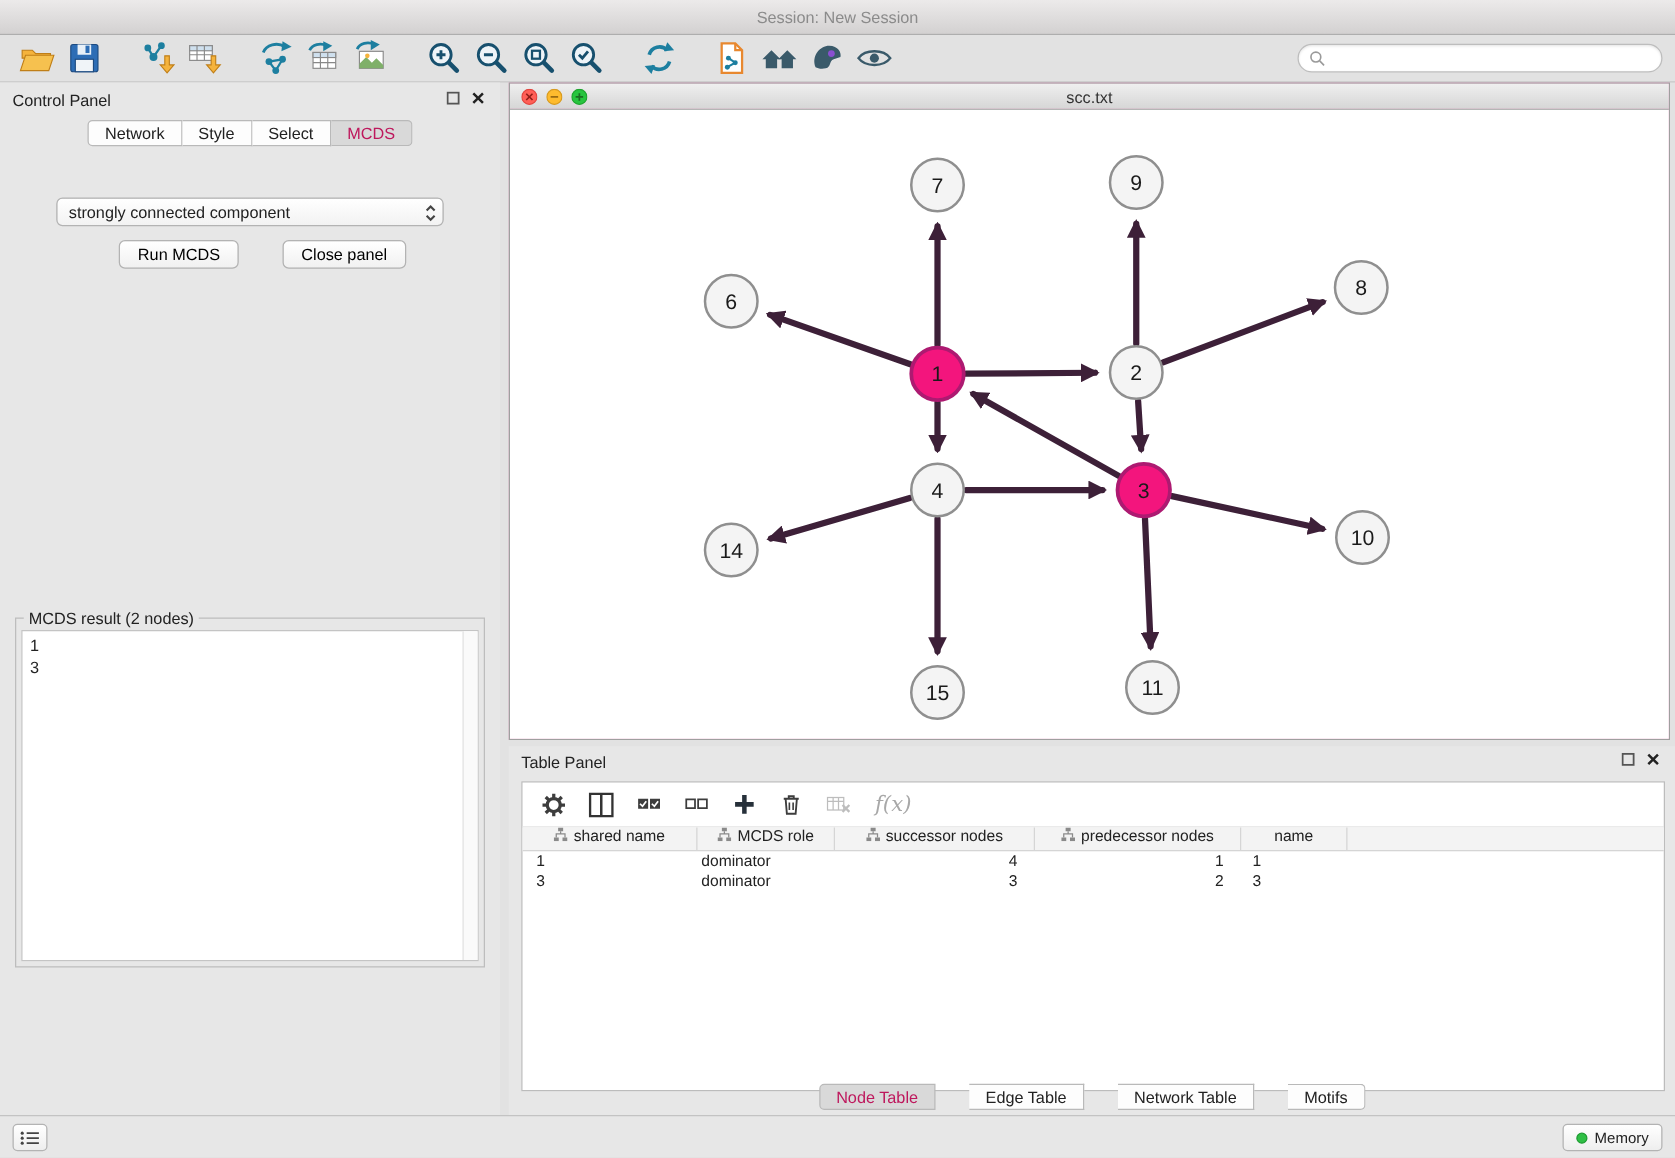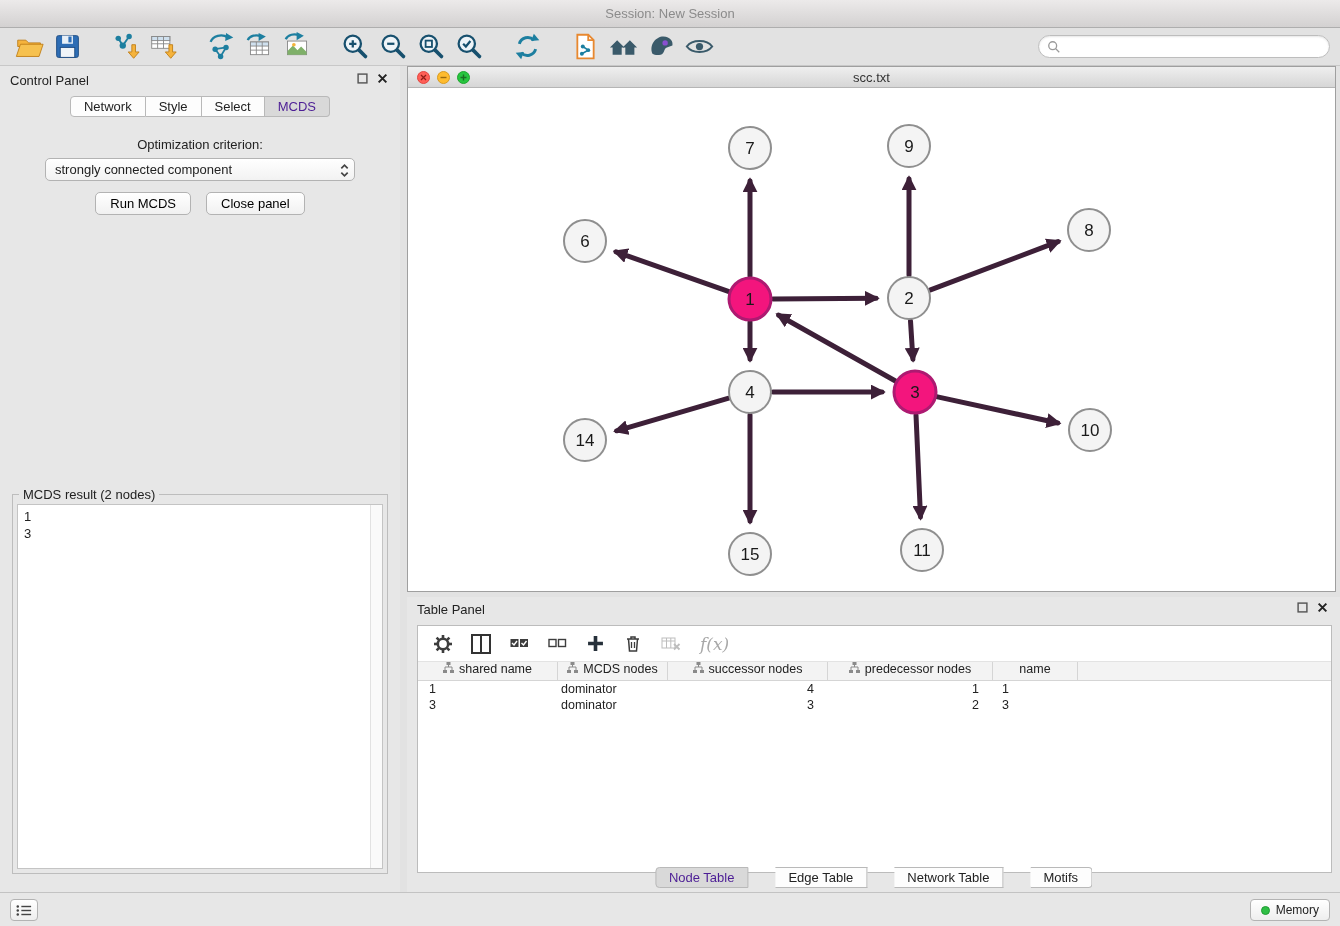--- a/index.html
+++ b/index.html
@@ -24,38 +24,38 @@
     box-shadow:inset 0 1px 2px rgba(0,0,0,0.10); }
   .searchbox svg { width:14px; height:14px; margin-right:5px; flex:none; }
   .searchbox input { border:none; outline:none; flex:1; font-size:13px; font-family:"Liberation Sans",sans-serif; background:transparent; }
 
   
   .seg { display:flex;align-items:flex-end; }
   .seg-tab { height:21px; line-height:19px; padding:0 13px; background:#fdfdfd; border:1px solid #b9b9b9;
     border-left:none; font-size:13px; color:#222; }
   .seg-tab.first { border-left:1px solid #b9b9b9; border-radius:4px 0 0 4px; }
   .seg-tab.last { border-radius:0 4px 4px 0; }
-  .seg-tab.disabled { background:#d9d9d9; color:#4c1d95; }
+  .seg-tab.disabled { background:#d9d9d9; color:#be185d; }
 
   
   .control-panel { position:absolute; left:0; top:66px; width:400px; height:826px; background:#e7e7e7; }
   .cp-title { position:absolute; left:10px; top:7px; font-size:13px; color:#222; }
   .cp-winbtns { position:absolute; right:12px; top:7px; display:flex; gap:9px; align-items:center; }
   .cp-winbtns svg { width:11px; height:11px; display:block; }
   .cp-tabs { position:absolute; left:0; top:30px; width:100%; display:flex; justify-content:center; }
   .cp-optlabel { position:absolute; left:0; top:71px; width:100%; text-align:center; }
   .cp-select { position:absolute; left:45px; top:92px; width:310px; height:23px;
     background:linear-gradient(#ffffff,#f2f2f2); border:1px solid #b3b3b3; border-radius:5px;
     display:flex; align-items:center; padding-left:9px; }
   .cp-select .stepper { position:absolute; right:4px; top:3px; }
   .cp-select .stepper svg { width:11px; height:17px; display:block; }
   .cp-btnrow { position:absolute; left:0; top:126px; width:100%; display:flex; justify-content:center; gap:15px; }
   .cp-btn { height:23px; padding:0 14px; background:linear-gradient(#ffffff,#f1f1f1);
-    border:1px solid #b3b3b3; border-radius:5px; font-size:13px; font-family:"Liberation Sans",sans-serif; }
-  .result-box { position:absolute; left:12px; top:428px; width:376px; height:380px; border:1px solid #bdbdbd; }
+    border:1px solid #b3b3b3; border-radius:5px; font-size:13px; font-family:"Liberation Sans",sans-serif;margin-left:20px; }
+  .result-box { position:absolute; left:12px; top:428px; width:376px; height:280px; border:1px solid #bdbdbd; }
   .result-legend { position:absolute; top:-8px; left:6px; background:#e7e7e7; padding:0 4px; font-size:13px; }
   .result-inner { position:absolute; left:4px; right:4px; top:9px; bottom:4px; background:#fff; border:1px solid #c4c4c4; }
   .result-lines { padding:3px 6px; line-height:17px; }
   .result-scrolltrack { position:absolute; right:0; top:0; bottom:0; width:12px; background:#fafafa; border-left:1px solid #e2e2e2; }
 
   
   .network-frame { position:absolute; left:407px; top:66px; width:929px; height:526px;
     border:1px solid #9f9f9f; background:#f9a8d4; }
   .net-titlebar { position:relative; height:21px; background:linear-gradient(#efefef,#d6d6d6);
     border-bottom:1px solid #b5b5b5; text-align:center; line-height:21px; color:#333; }
@@ -261,21 +261,20 @@
       <svg viewBox="0 0 10 10">
         <path d="M1.5 1.5 L8.5 8.5 M8.5 1.5 L1.5 8.5" stroke="#222" stroke-width="1.8"></path>
       </svg>
     </span>
     <div class="cp-tabs seg">
       <div class="seg-tab first">Network</div>
       <div class="seg-tab">Style</div>
       <div class="seg-tab">Select</div>
       <div class="seg-tab last disabled">MCDS</div>
     </div>
-    <div class="cp-optlabel">Optimization criterion:</div>
     <div class="cp-select">
       <span>strongly connected component</span>
       <span class="stepper">
         <svg viewBox="0 0 10 16">
             <path d="M2 6 L5 3 L8 6" fill="none" stroke="#444" stroke-width="1.6"></path>
             <path d="M2 10 L5 13 L8 10" fill="none" stroke="#444" stroke-width="1.6"></path>
           </svg>
       </span>
     </div>
     <div class="cp-btnrow">
@@ -462,21 +461,21 @@
             </svg>
           <span>shared name</span>
         </div>
         <div class="t-hcell col-1">
           <svg viewBox="0 0 11 11">
               <rect x="3.5" y="0" width="4" height="3" fill="#8a8a8a"></rect>
               <path d="M5.5 3 v2 M2 8 V5 h7 v3" stroke="#8a8a8a" fill="none"></path>
               <rect x="0" y="8" width="4" height="3" fill="#8a8a8a"></rect>
               <rect x="7" y="8" width="4" height="3" fill="#8a8a8a"></rect>
             </svg>
-          <span>MCDS nodes</span>
+          <span>MCDS role</span>
         </div>
         <div class="t-hcell col-2">
           <svg viewBox="0 0 11 11">
               <rect x="3.5" y="0" width="4" height="3" fill="#8a8a8a"></rect>
               <path d="M5.5 3 v2 M2 8 V5 h7 v3" stroke="#8a8a8a" fill="none"></path>
               <rect x="0" y="8" width="4" height="3" fill="#8a8a8a"></rect>
               <rect x="7" y="8" width="4" height="3" fill="#8a8a8a"></rect>
             </svg>
           <span>successor nodes</span>
         </div>

